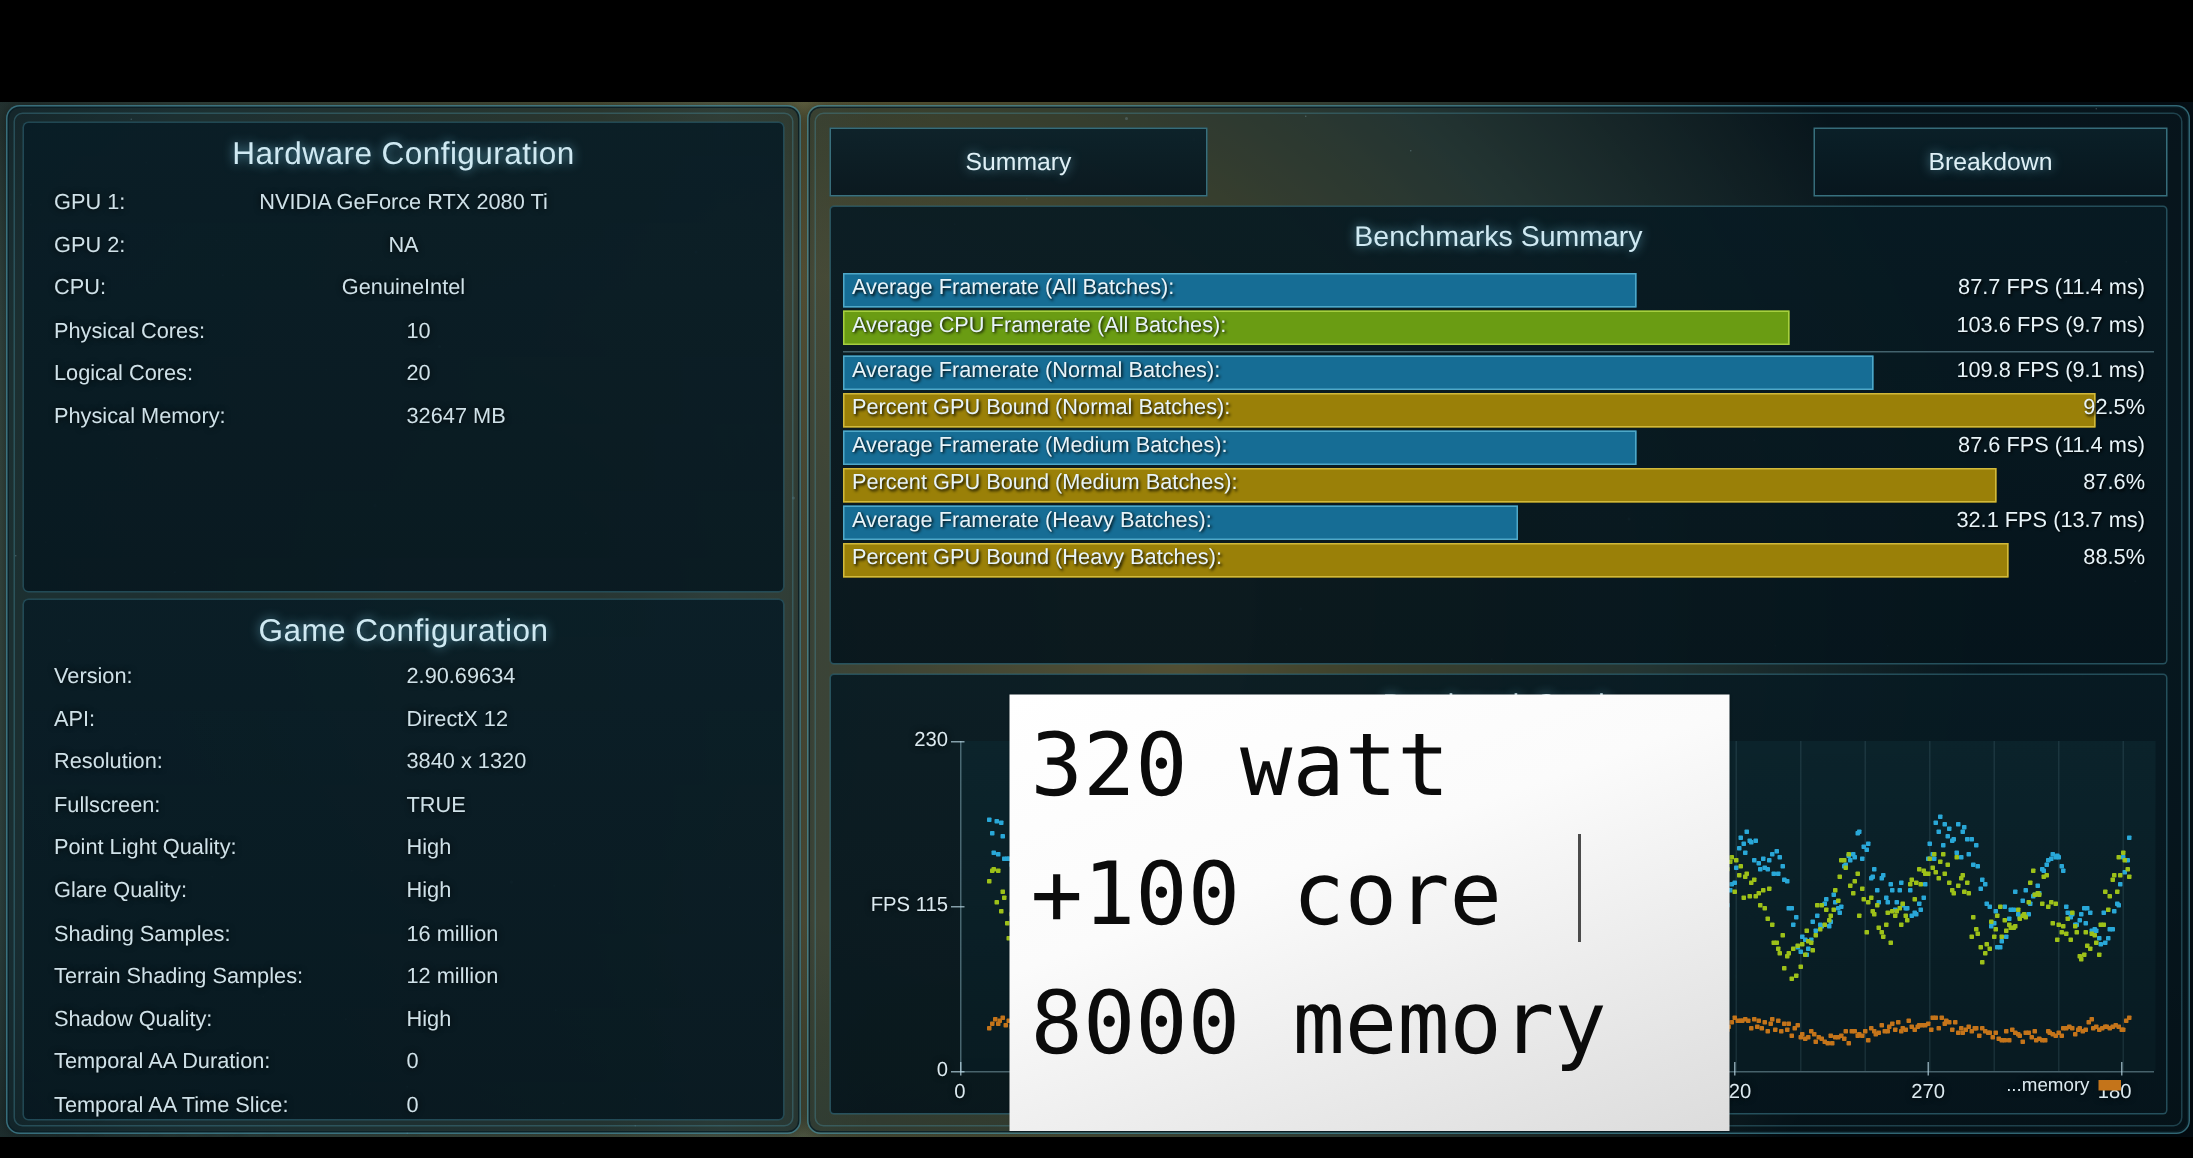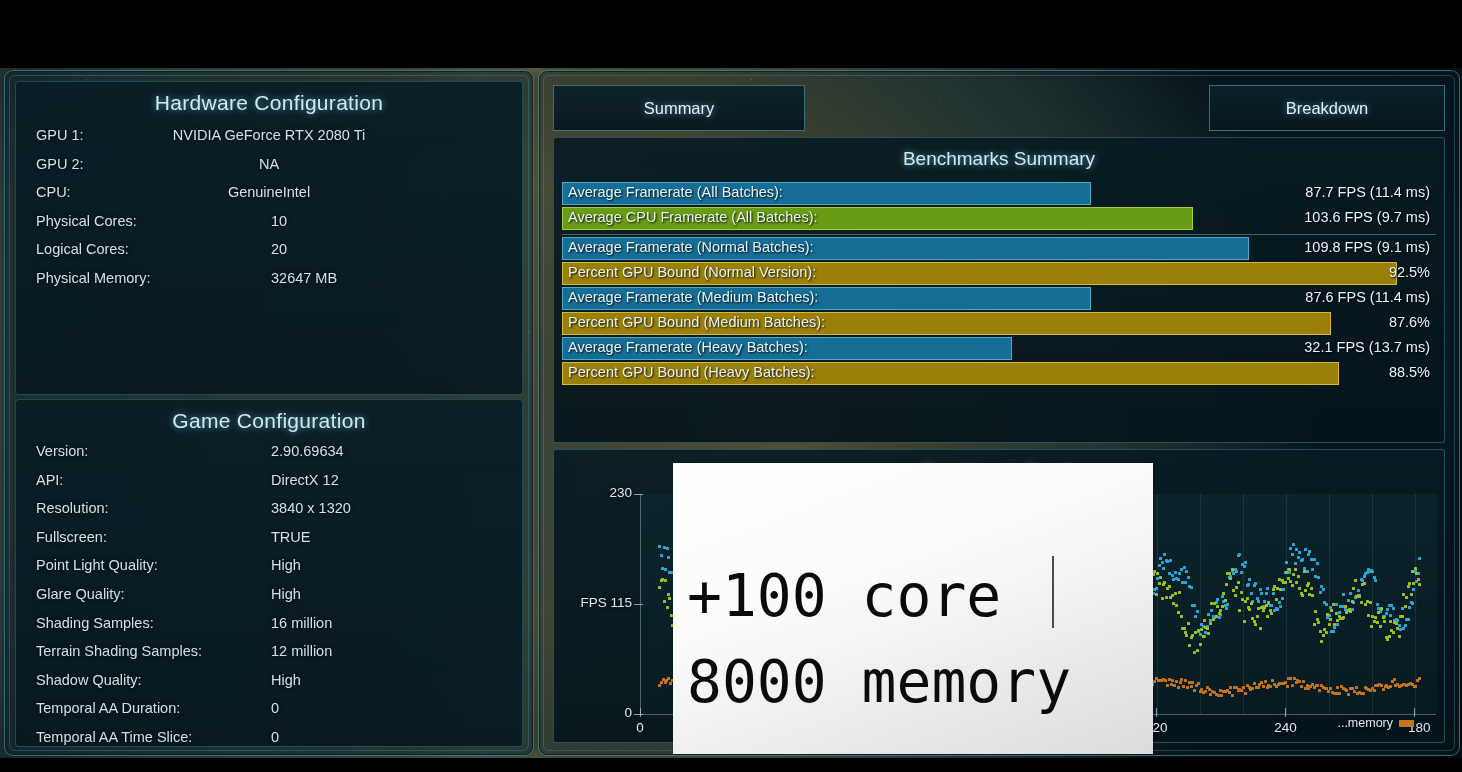--- a/index.html
+++ b/index.html
@@ -372,21 +372,21 @@
           <div style="height: 2px;"></div>
           <div class="bar-sep"></div>
           <div class="barrow">
             <div class="barfill blue" style="width: 78.6%;"></div>
             <div class="barlabel">Average Framerate (Normal Batches):</div>
             <div class="barvalue">109.8 FPS (9.1 ms)</div>
           </div>
           <div style="height: 2px;"></div>
           <div class="barrow">
             <div class="barfill gold" style="width: 95.5%;"></div>
-            <div class="barlabel">Percent GPU Bound (Normal Version):</div>
+            <div class="barlabel">Percent GPU Bound (Normal Batches):</div>
             <div class="barvalue">92.5%</div>
           </div>
           <div style="height: 2px;"></div>
           <div class="barrow">
             <div class="barfill blue" style="width: 60.5%;"></div>
             <div class="barlabel">Average Framerate (Medium Batches):</div>
             <div class="barvalue">87.6 FPS (11.4 ms)</div>
           </div>
           <div style="height: 2px;"></div>
           <div class="barrow">
@@ -1900,31 +1900,32 @@
           <div class="ytick" style="left: 80px; top: 154px;"></div>
           <div class="ylab" style="right: 816px; left: 0px; width: 78px; text-align: right; top: 255px;">0</div>
           <div class="ytick" style="left: 80px; top: 264px;"></div>
         </div>
       <div id="xaxis">
           <div class="xtick" style="left: 86px; top: 258px;"></div>
           <div class="xlab" style="left: 70px; top: 270px; width: 32px; text-align: center;">0</div>
           <div class="xtick" style="left: 602.324px; top: 258px;"></div>
           <div class="xlab" style="left: 586.324px; top: 270px; width: 32px; text-align: center;">120</div>
           <div class="xtick" style="left: 731.405px; top: 258px;"></div>
-          <div class="xlab" style="left: 715.405px; top: 270px; width: 32px; text-align: center;">240</div>
+          <div class="xlab" style="left: 715.405px; top: 270px; width: 32px; text-align: center;">270</div>
           <div class="xtick" style="left: 860.486px; top: 258px;"></div>
-          <div class="xlab" style="left: 844.486px; top: 270px; width: 32px; text-align: right;">180</div>
+          <div class="xlab" style="left: 844.486px; top: 270px; width: 32px; text-align: left;">180</div>
         </div>
       <div class="legend" style="right:30px;bottom:12px;">
         <span>...memory</span><span class="swatch" id="legend-swatch" style="background: rgb(196, 116, 26);"></span>
       </div>
     </div>
   </div>
 
   <div id="note-box">
+    <div class="line" id="note-l1">320 watt</div>
     <div class="line" id="note-l2">+100 core</div>
     <div class="line" id="note-l3">8000 memory</div>
     <div id="note-caret"></div>
   </div>
 
   <div class="letterbox lb-top"></div>
   <div class="letterbox lb-bot"></div>
 </div>
 
 </body></html>

